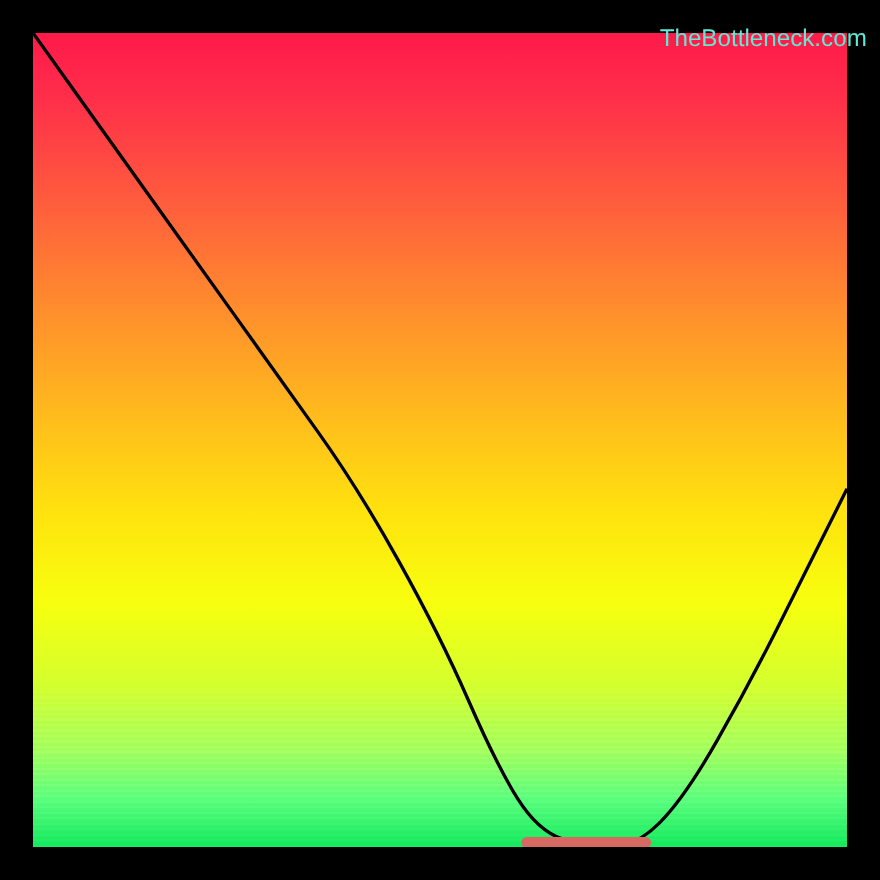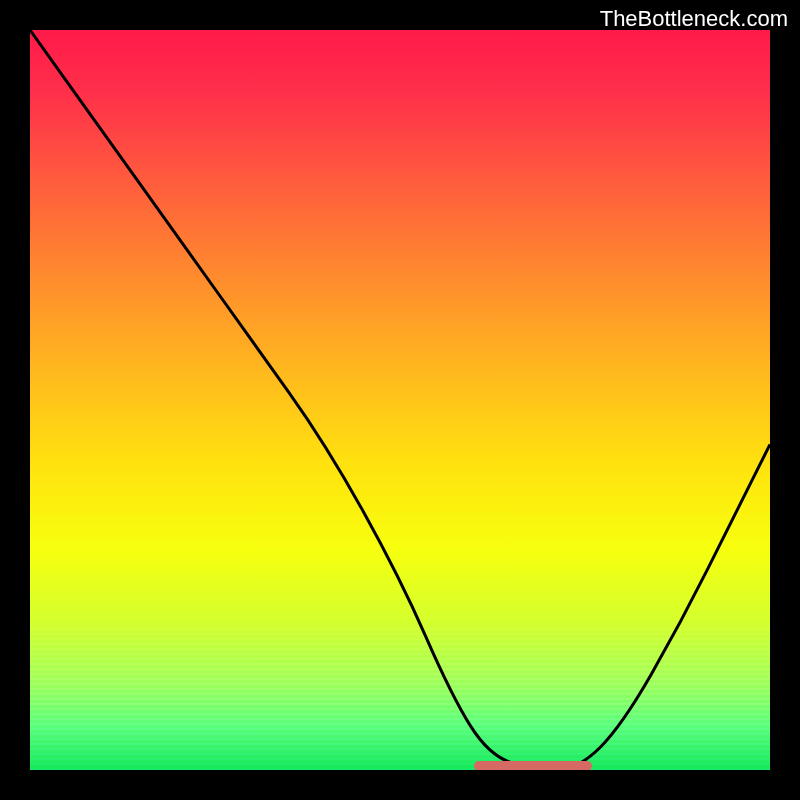--- a/index.html
+++ b/index.html
@@ -6,23 +6,23 @@
     margin: 0;
     padding: 0;
     width: 800px;
     height: 800px;
     background: #000;
     position: relative;
     font-family: Arial, sans-serif;
   }
   .watermark {
     position: absolute;
-    top: 6px;
+    top: 22px;
     right: 12px;
-    color: #ffffff;
+    color: #5eead4;
     font-size: 22px;
     font-weight: 500;
     z-index: 10;
   }
   .plot-area {
     position: absolute;
     left: 30px;
     top: 30px;
     width: 740px;
     height: 740px;

